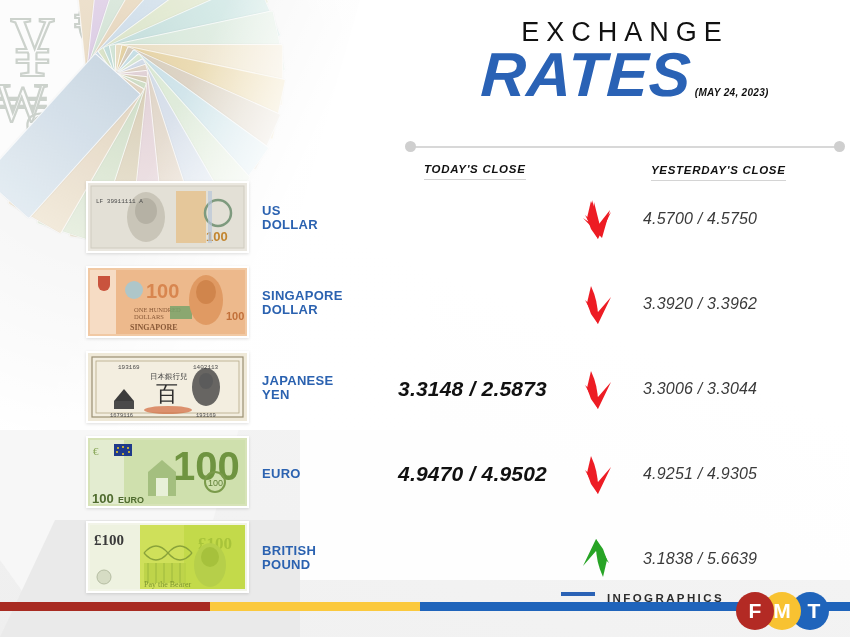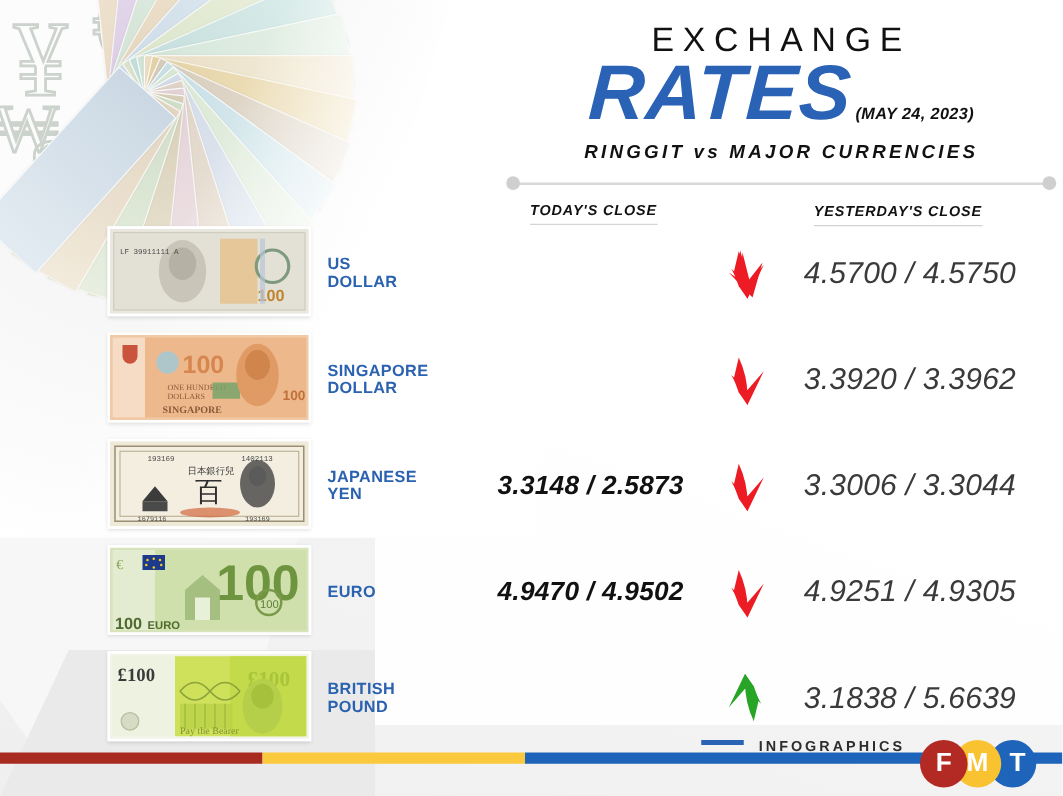--- a/index.html
+++ b/index.html
@@ -85,21 +85,21 @@
   }
   .hdr-rates-wrap { position:relative; text-align:center; margin-top:-2px; }
   .hdr-rates {
     display:inline-block;
     font-size:62px; font-weight:bold; font-style:italic;
     color:#2a62b5; letter-spacing:1px; line-height:1;
     transform:skewX(-3deg);
   }
   .hdr-date {
     display:inline-block;
-    font-size:13px; font-weight:bold; font-style:italic; color:#111;
+    font-size:10px; font-weight:bold; font-style:italic; color:#111;
     vertical-align:baseline; margin-left:3px; letter-spacing:.3px;text-align:right;
   }
   .hdr-sub {
     font-size:15px; font-weight:bold; font-style:italic; color:#111;
     letter-spacing:2.6px; text-align:center; margin-top:7px;
   }
 
   
   .rule-wrap { position:absolute; left:405px; top:141px; width:440px; height:12px; }
   .rule-line { position:absolute; left:8px; top:5px; width:424px; height:1.5px; background:#d8d8d8; }
@@ -141,21 +141,21 @@
     color:#111; letter-spacing:.2px; white-space:nowrap;
   }
   .arrow {
     position:absolute; left:578px; top:50%;
     transform:translateY(-50%);
     width:40px; height:46px;
   }
   .yest-val {
     position:absolute; left:643px; top:50%;
     transform:translateY(-50%);
-    font-size:24px; font-style:italic; font-weight:400;
+    font-size:16px; font-style:italic; font-weight:400;
     color:#3a3a3a; letter-spacing:.2px; white-space:nowrap;
   }
 
   
   .footbar { position:absolute; left:0; bottom:26px; width:850px; height:9px; display:flex; }
   .footbar .seg-red  { width:210px; background:#a82b22; }
   .footbar .seg-gold { width:210px; background:#fbc93d; }
   .footbar .seg-blue { flex:1;      background:#1f64bb; }
 
   .foot-right {
@@ -223,21 +223,20 @@
     <div class="note" style="transform:rotate(120deg); background:linear-gradient(90deg,#e0d2bd,#f2e9d9);"></div>
     <div class="note" style="transform:rotate(132deg); background:linear-gradient(90deg,#c8d6e2,#e2ebf2);"></div>
   </div>
   <div class="fan-fade"></div>
 
   <div class="hdr">
     <div class="hdr-exchange">EXCHANGE</div>
     <div class="hdr-rates-wrap">
       <span class="hdr-rates">RATES</span><span class="hdr-date">(MAY 24, 2023)</span>
     </div>
-    <div class="hdr-sub">RINGGIT vs MAJOR CURRENCIES</div>
   </div>
 
   <div class="rule-wrap">
     <div class="rule-line"></div>
     <div class="rule-dot l"></div>
     <div class="rule-dot r"></div>
   </div>
 
   <div class="colhead today">TODAY'S CLOSE</div>
   <div class="colhead yest">YESTERDAY'S CLOSE</div>

